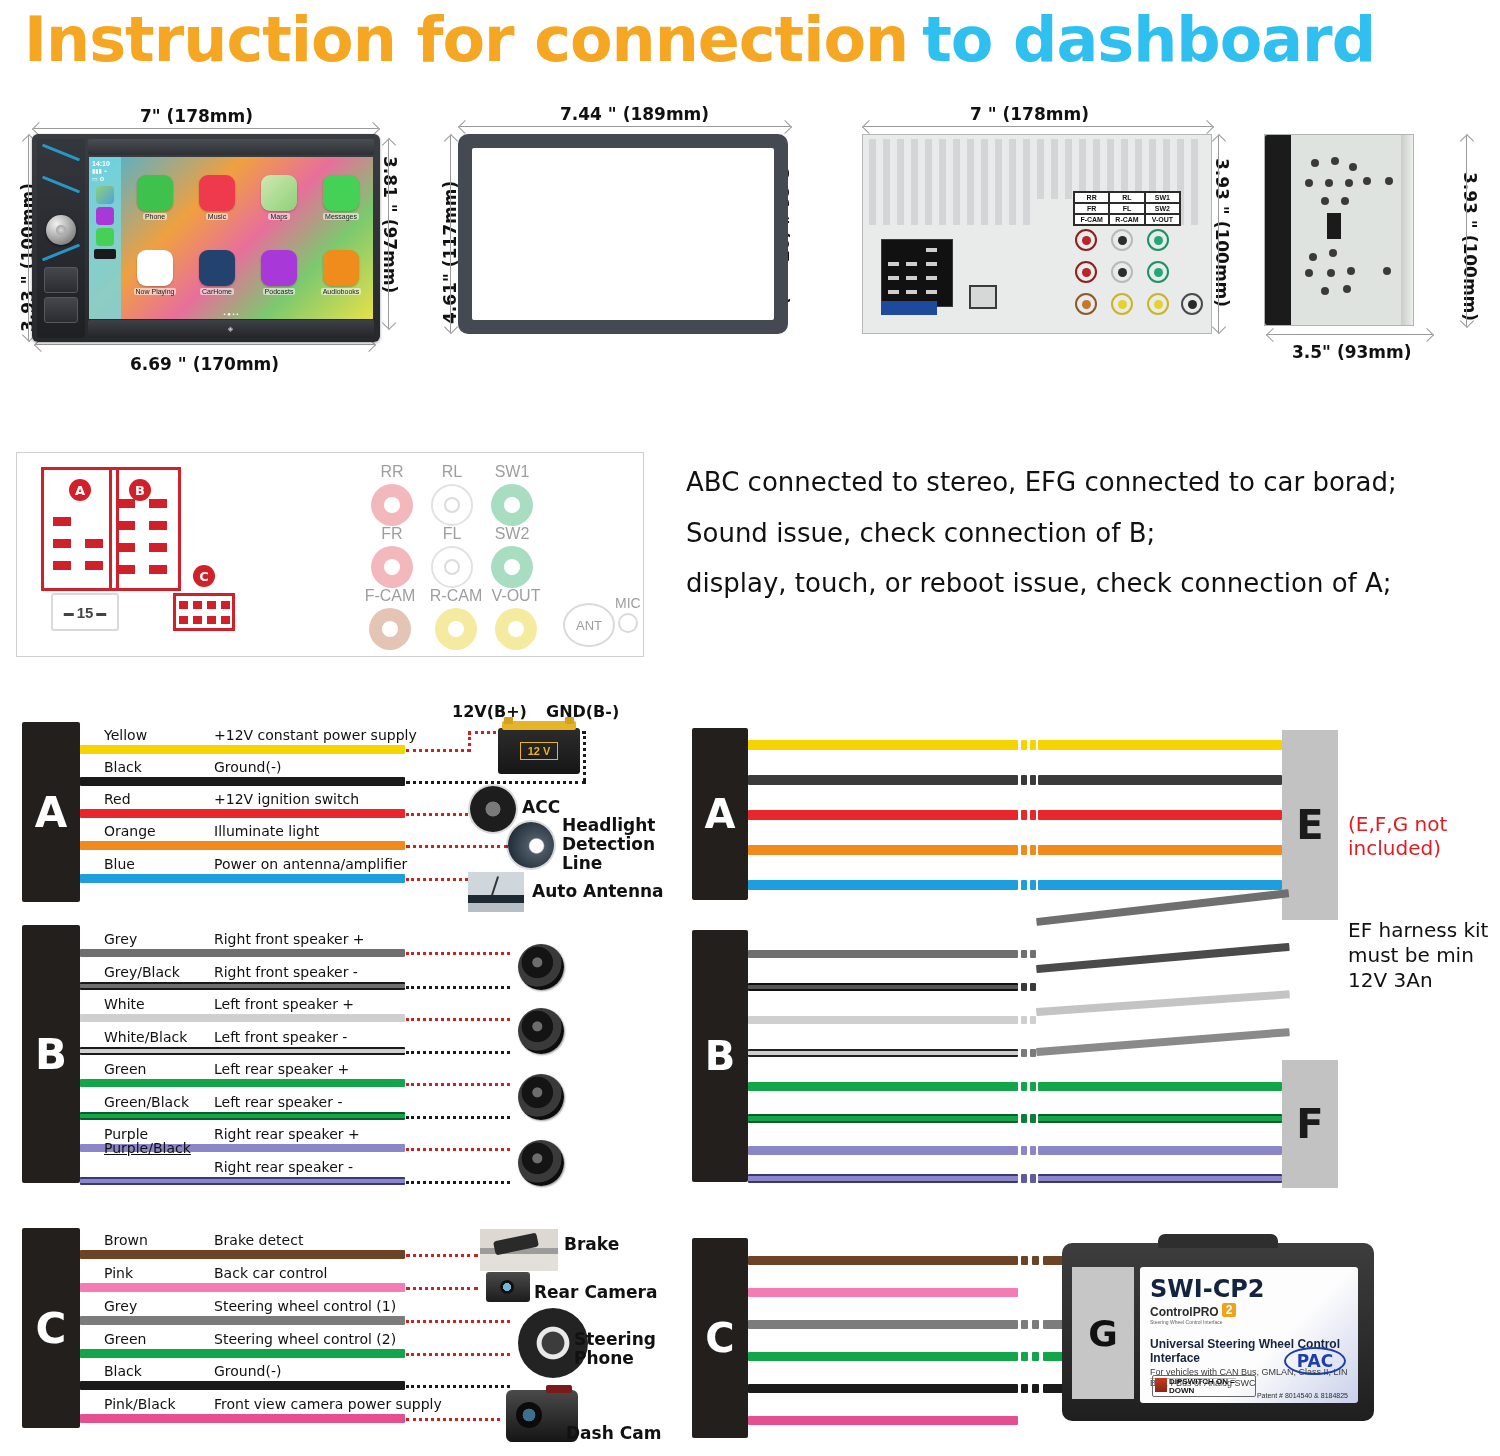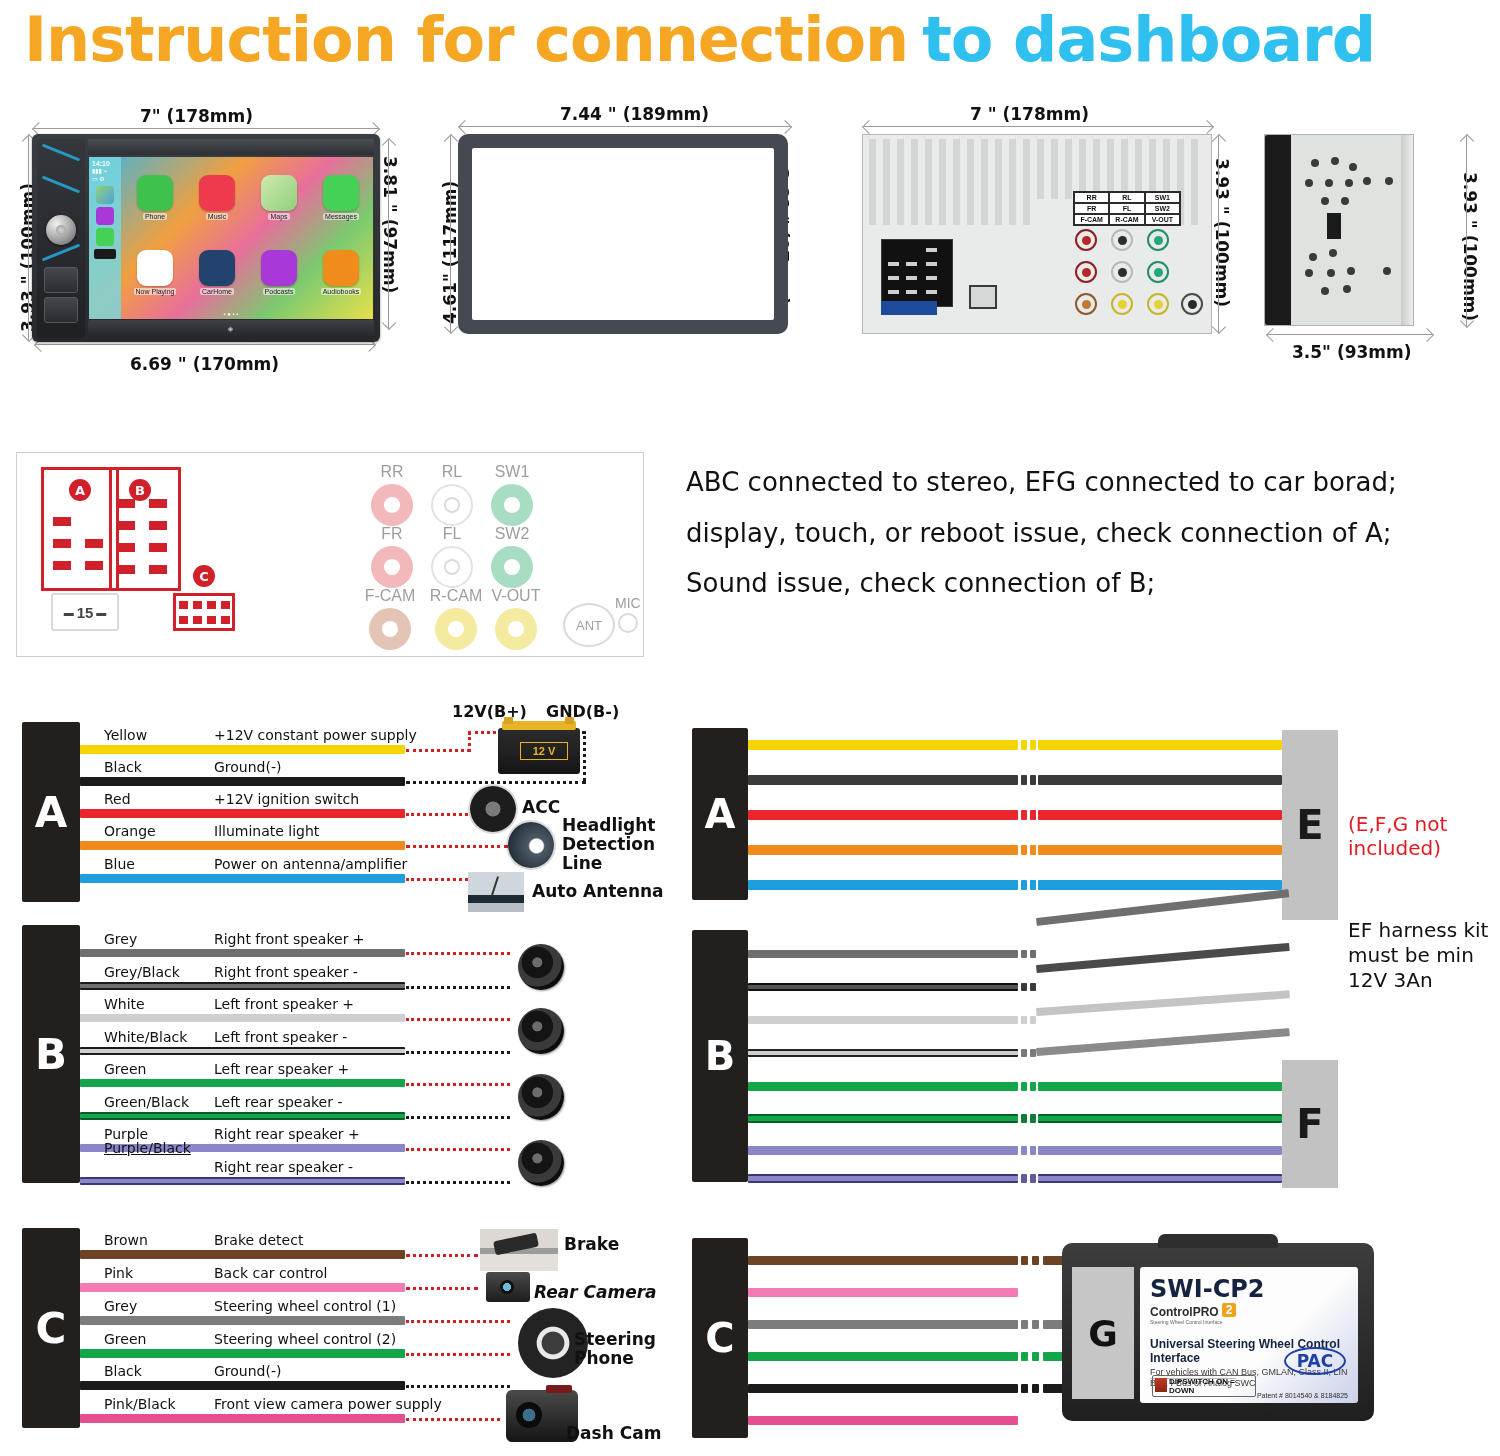--- a/index.html
+++ b/index.html
@@ -248,21 +248,21 @@
     background:linear-gradient(#2c2c2c,#161616); border-radius:3px;
   }
   .battery .cap{
     position:absolute; left:4px; top:-7px; right:4px; height:9px;
     background:#e8b427; border-radius:2px;
   }
   .battery .term{
     position:absolute; top:-11px; width:9px; height:7px; background:#d6a020; border-radius:1px;
   }
   .battery .txt{
-    position:absolute; left:22px; top:14px; width:48px; height:18px;
+    position:absolute; left:22px; top:14px; width:38px; height:18px;
     border:1px solid #e8b427; color:#e8b427; font-size:11px; font-weight:bold;
     display:flex; align-items:center; justify-content:center;
   }
   .batt-lbl{
     position:absolute; font-size:16px; font-weight:bold; color:#111;
     font-family:"DejaVu Sans", sans-serif;
   }
 
   
   .round-ico{
@@ -719,22 +719,22 @@
     <span>ANT</span>
   </div>
   <div class="mic-wrap" style="left:598px;top:142px;">
     <div class="lbl">MIC</div>
     <div class="dot"></div>
   </div>
 </div>
 
 <div class="notes">
   <p>ABC connected to stereo, EFG connected to car borad;</p>
+  <p>Sound issue, check connection of B;</p>
   <p>display, touch, or reboot issue, check connection of A;</p>
-  <p>Sound issue, check connection of B;</p>
 </div>
 
 <div>
   <div class="harness-blk" style="left:22px;top:722px;width:58px;height:180px;">A</div>
 
   <div class="wire-name" style="left:104px;top:727px;">Yellow</div>
   <div class="wire-fn" style="left:214px;top:727px;">+12V constant power supply</div>
   <div class="wire" style="left:80px;top:745px;width:325px;height:9px;background:#f5d400;"></div>
   <div class="dotted-red" style="left:406px;top:749px;width:64px;"></div>
   <div style="position:absolute;left:468px;top:732px;width:2px;height:20px;border-left:3px dotted #cc2222;"></div>
@@ -860,21 +860,21 @@
 
   <div class="wire-name" style="left:104px;top:1396px;">Pink/Black</div>
   <div class="wire-fn" style="left:214px;top:1396px;">Front view camera power supply</div>
   <div class="wire" style="left:80px;top:1414px;width:325px;height:9px;background:#e4508f;"></div>
   <div class="dotted-red" style="left:406px;top:1418px;width:94px;"></div>
 
   <div class="brake-ico" style="left:480px;top:1229px;"></div>
   <div class="dev-label" style="left:564px;top:1235px;">Brake</div>
 
   <div class="cam-ico" style="left:486px;top:1272px;"></div>
-  <div class="dev-label" style="left:534px;top:1283px;font-style:italic;">Rear Camera</div>
+  <div class="dev-label" style="left:534px;top:1283px;">Rear Camera</div>
 
   <div class="wheel-ico" style="left:518px;top:1308px;"></div>
   <div class="dev-label" style="left:574px;top:1330px;width:70px;">Steering Phone</div>
 
   <div class="dash-ico" style="left:506px;top:1390px;"></div>
   <div class="dev-label" style="left:566px;top:1424px;">Dash Cam</div>
 </div>
 
 <div>
   <div class="harness-blk" style="left:692px;top:728px;width:56px;height:172px;font-size:40px;">A</div>

